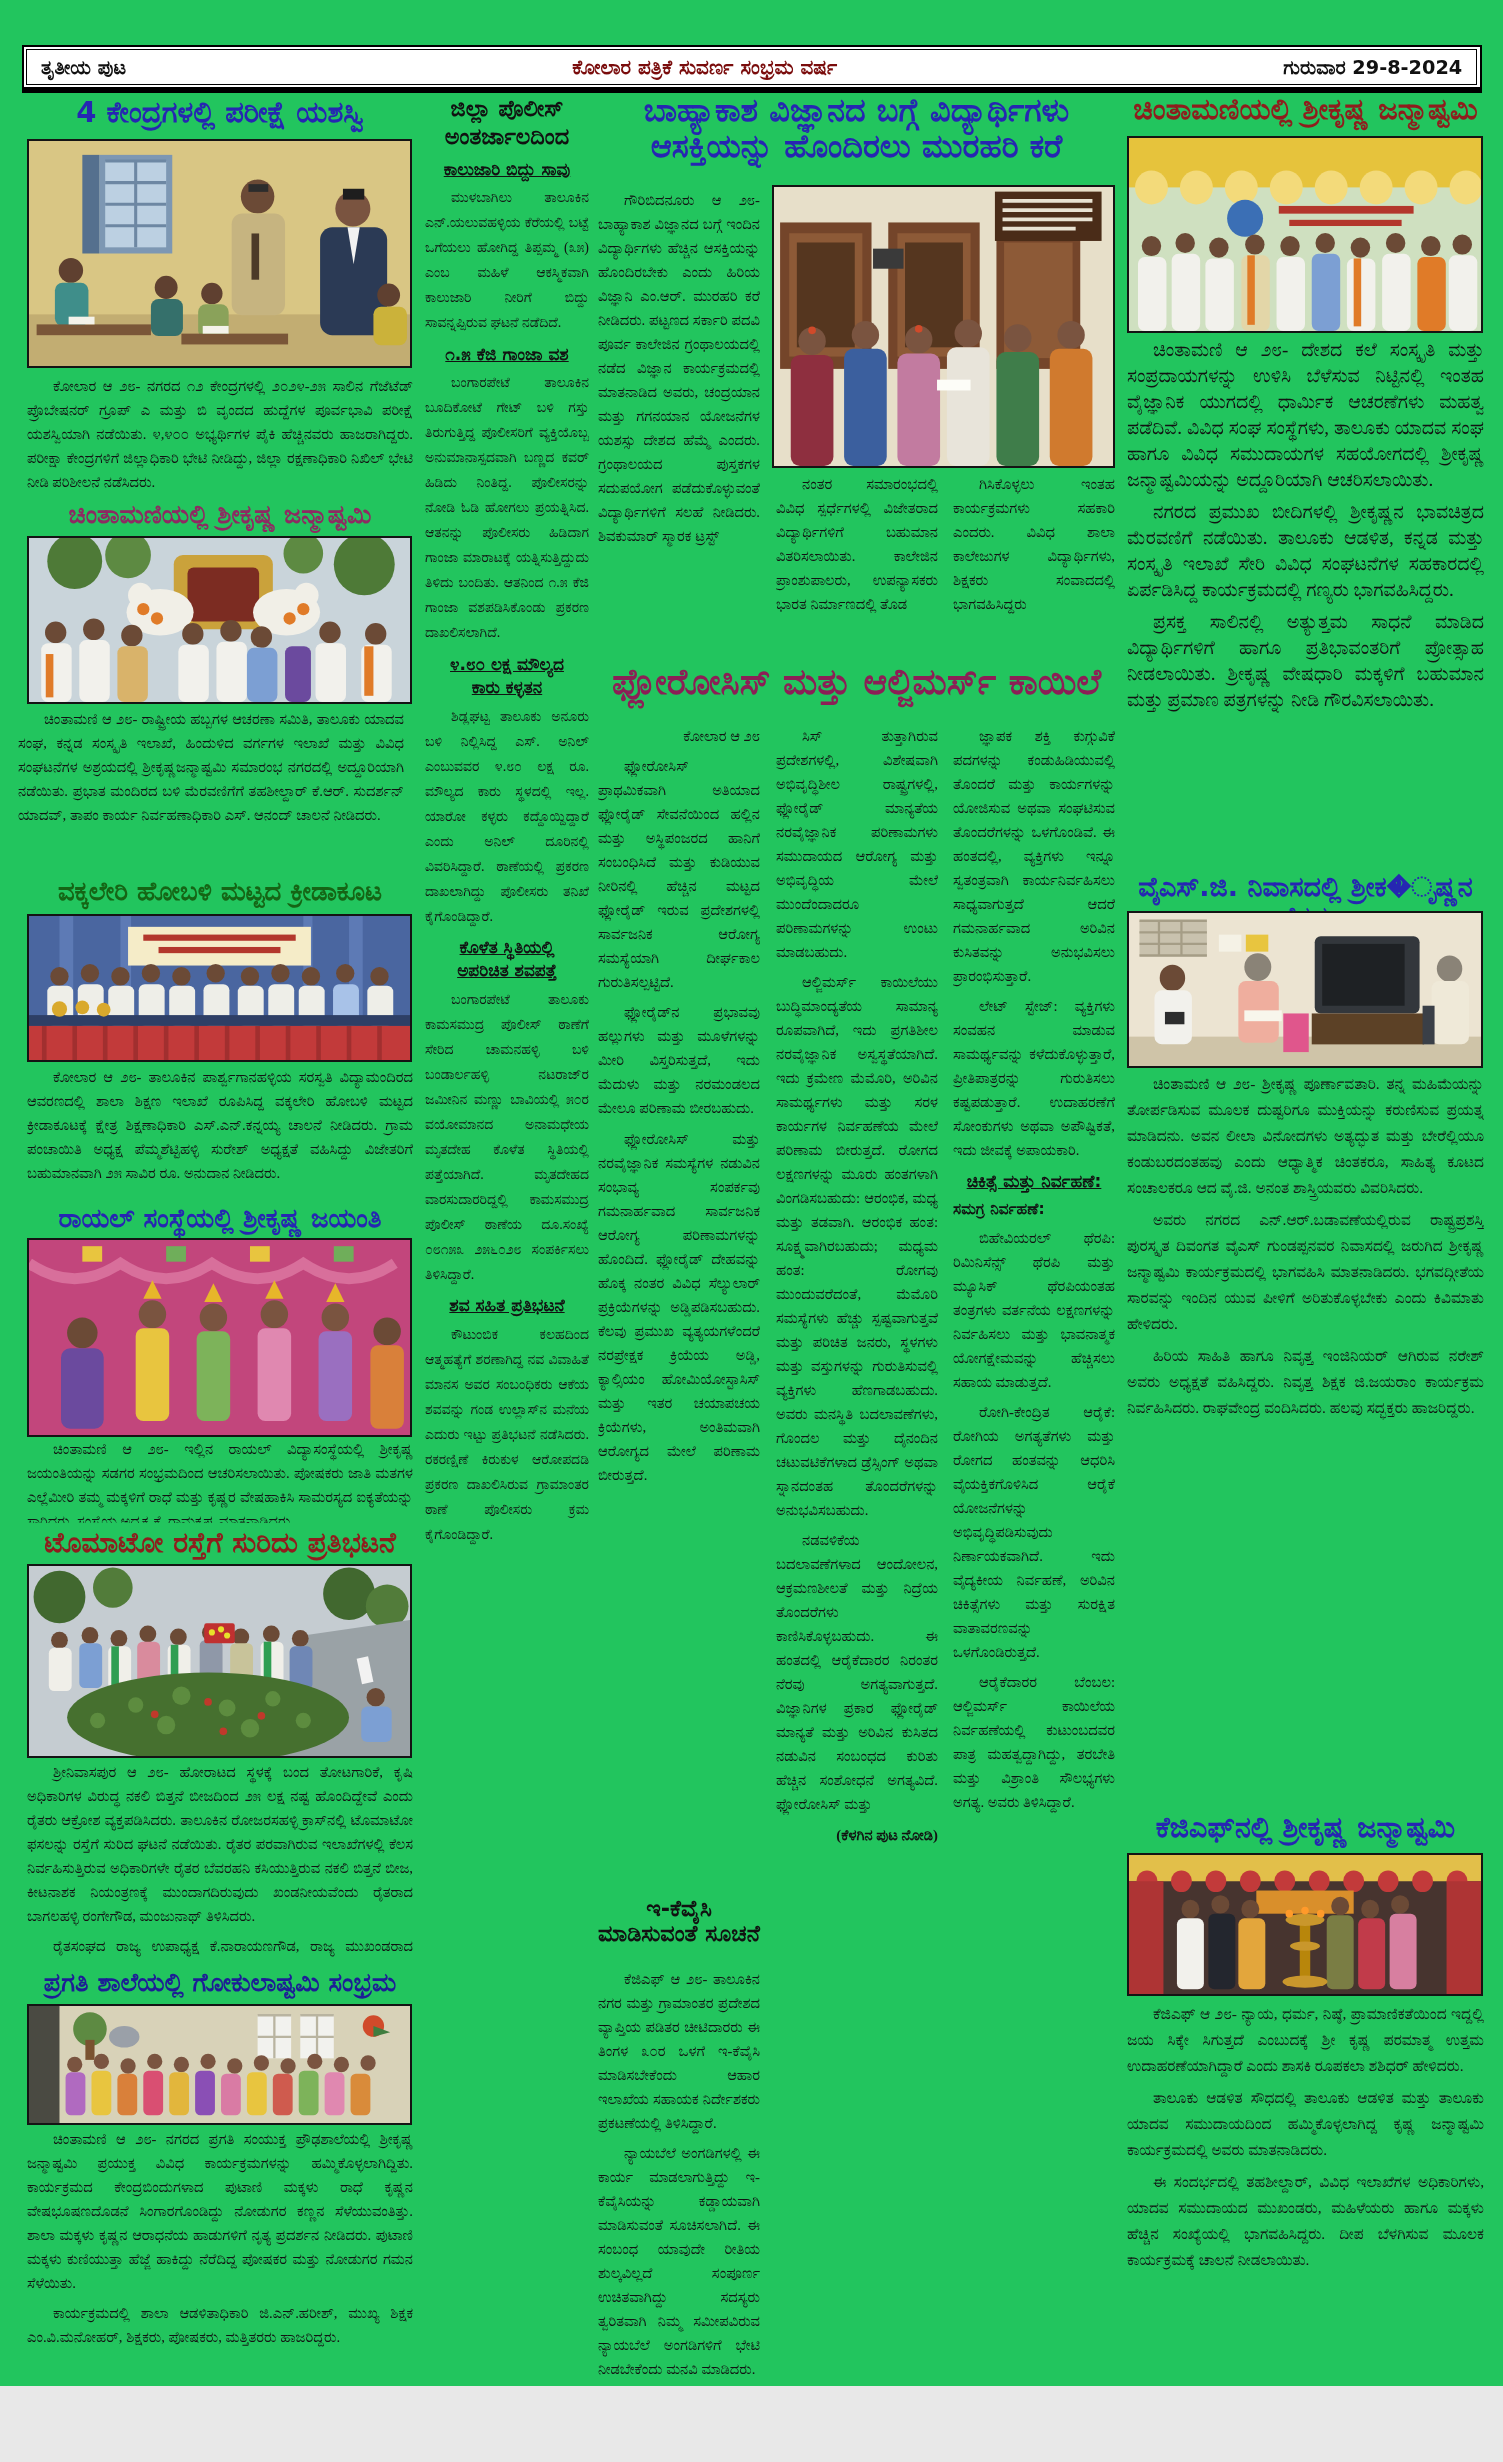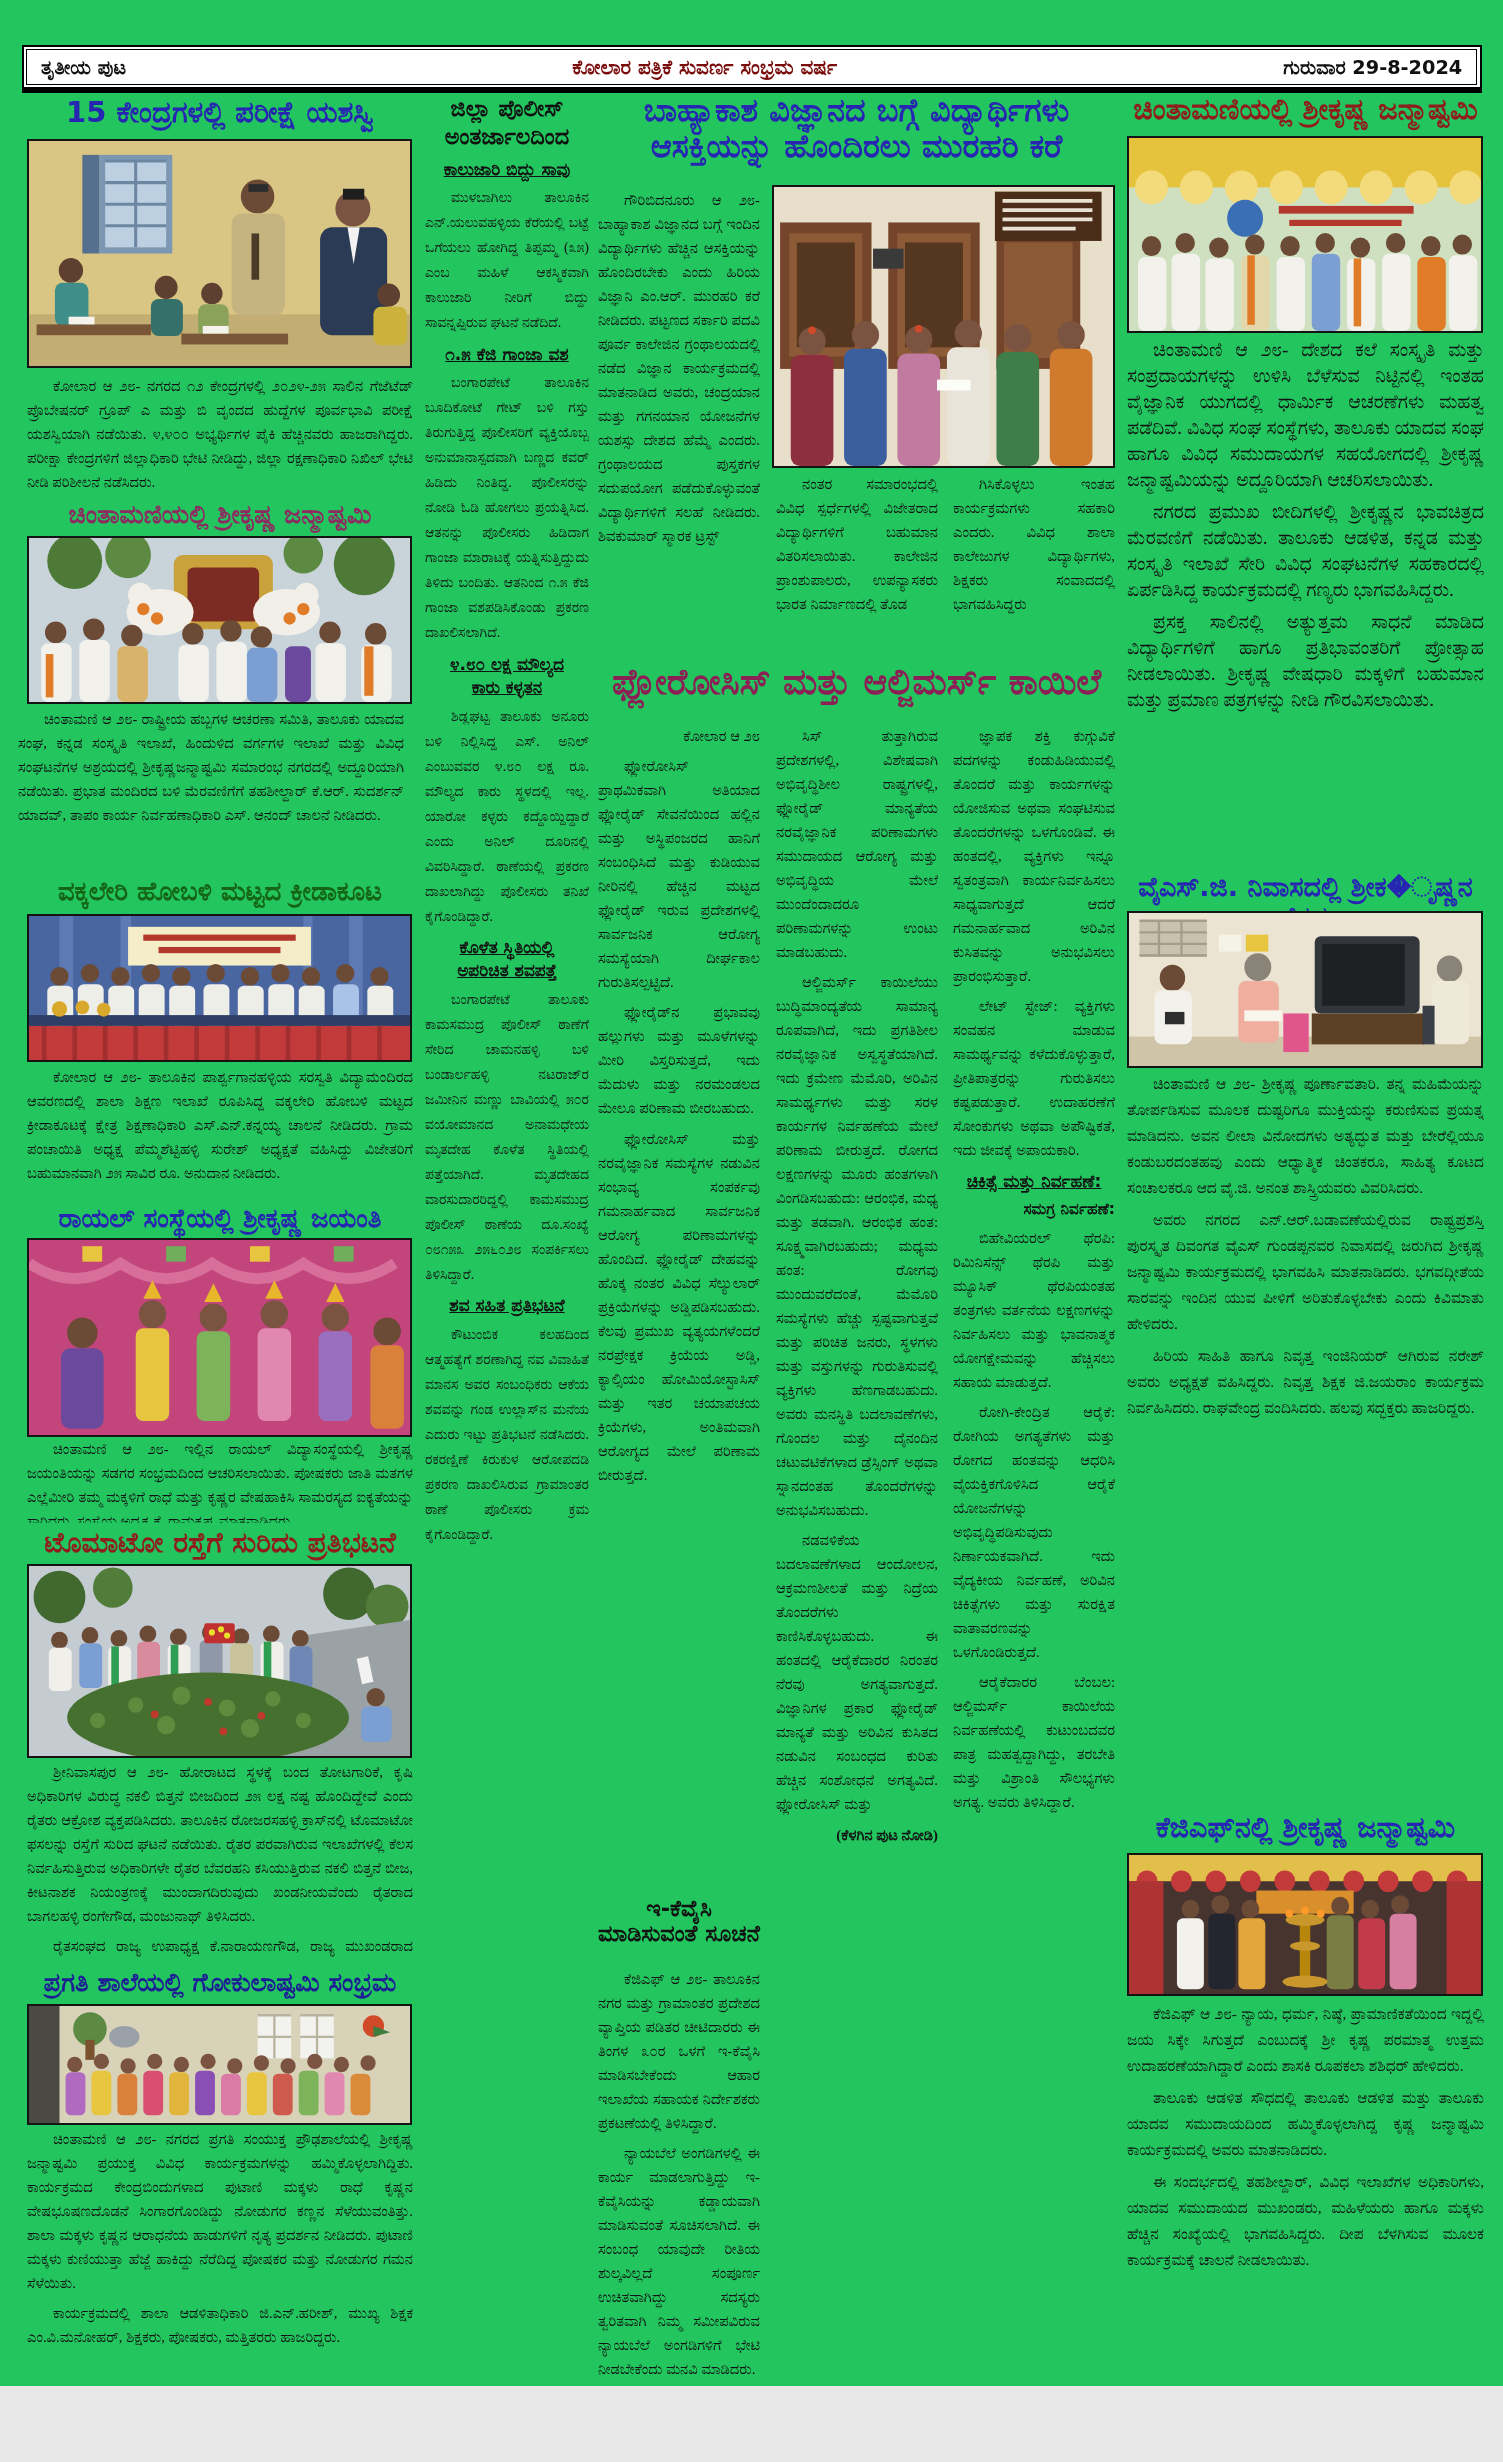--- a/index.html
+++ b/index.html
@@ -12,21 +12,21 @@
   .h-darkred{color:#8f1d1d;} .h-health{color:#8c1f56;} .h-navy{color:#1d1d96;}
   .h-black{color:#111;}
   .body-text{font-size:14.7px;line-height:24px;text-align:justify;overflow:hidden;}
   .body-text p{margin:0 0 6.2px 0;text-indent:26px;}
   .body-text p.noindent{text-indent:0;}
   .narrow{font-size:14px;line-height:25px;}
   .subhead{font-family:"DejaVu Sans","Liberation Sans",sans-serif;font-weight:bold;
            text-decoration:underline;text-align:center;font-size:17px;line-height:1.35;
            margin:7.7px 0 4.6px 0;}
   .subhead2{font-family:"DejaVu Sans","Liberation Sans",sans-serif;font-weight:bold;
-            text-align:right;font-size:15.4px;margin:1.5px 0 4.6px 0;}
+            text-align:left;font-size:15.4px;margin:1.5px 0 4.6px 0;}
   .photo{position:absolute;border:2.3px solid #141414;background:#cfcabe;overflow:hidden;}
   .photo svg{display:block;width:100%;height:100%;}
   .mast-outer{position:absolute;left:21.6px;top:45px;width:1456px;height:40px;
               border:2.3px solid #000;background:#fff;}
   .mast-inner{position:absolute;left:2.3px;top:2.3px;right:2.3px;bottom:2.3px;border:0.8px solid #000;
               display:flex;align-items:center;justify-content:space-between;padding:0 14px;
               font-family:"DejaVu Sans","Liberation Sans",sans-serif;font-weight:bold;}
   .mast-left,.mast-right{font-size:19.3px;color:#111;}
   .mast-center{font-size:20px;color:#7a0c0c;}
   .mast-bar{position:absolute;left:21.6px;top:88px;width:1460px;height:5.4px;background:#000;}
@@ -43,21 +43,21 @@
 
   <div class="mast-outer">
     <div class="mast-inner">
       <span class="mast-left">ತೃತೀಯ ಪುಟ</span>
       <span class="mast-center">ಕೋಲಾರ ಪತ್ರಿಕೆ ಸುವರ್ಣ ಸಂಭ್ರಮ ವರ್ಷ</span>
       <span class="mast-right">ಗುರುವಾರ 29-8-2024</span>
     </div>
   </div>
   <div class="mast-bar"></div>
 
-  <div class="abs headline h-blue" style="left:27px;top:96px;width:386px;height:40px;font-size:29px">15 ಕೇಂದ್ರಗಳಲ್ಲಿ ಪರೀಕ್ಷೆ ಯಶಸ್ವಿ</div>
+  <div class="abs headline h-blue" style="left:27px;top:96px;width:386px;height:40px;font-size:29px">4 ಕೇಂದ್ರಗಳಲ್ಲಿ ಪರೀಕ್ಷೆ ಯಶಸ್ವಿ</div>
   <div class="photo" style="left:27px;top:139px;width:381px;height:225px">
     <svg viewBox="0 0 500 292" preserveAspectRatio="none">
       <rect width="500" height="292" fill="#d9c684"></rect>
       <rect y="225" width="500" height="67" fill="#c2ad72"></rect>
       <rect x="92" y="18" width="96" height="128" fill="#7d97b3"></rect>
       <rect x="100" y="26" width="80" height="112" fill="#bcd0e2"></rect>
       <path d="M100 26h80M100 54h80M100 82h80M100 110h80M140 26v112" stroke="#6d87a3" stroke-width="4" fill="none"></path>
       <rect x="70" y="18" width="22" height="128" fill="#55708e"></rect>
       <circle cx="300" cy="72" r="22" fill="#6b4a36"></circle>
       <rect x="288" y="56" width="26" height="10" fill="#2c2c2c"></rect>

